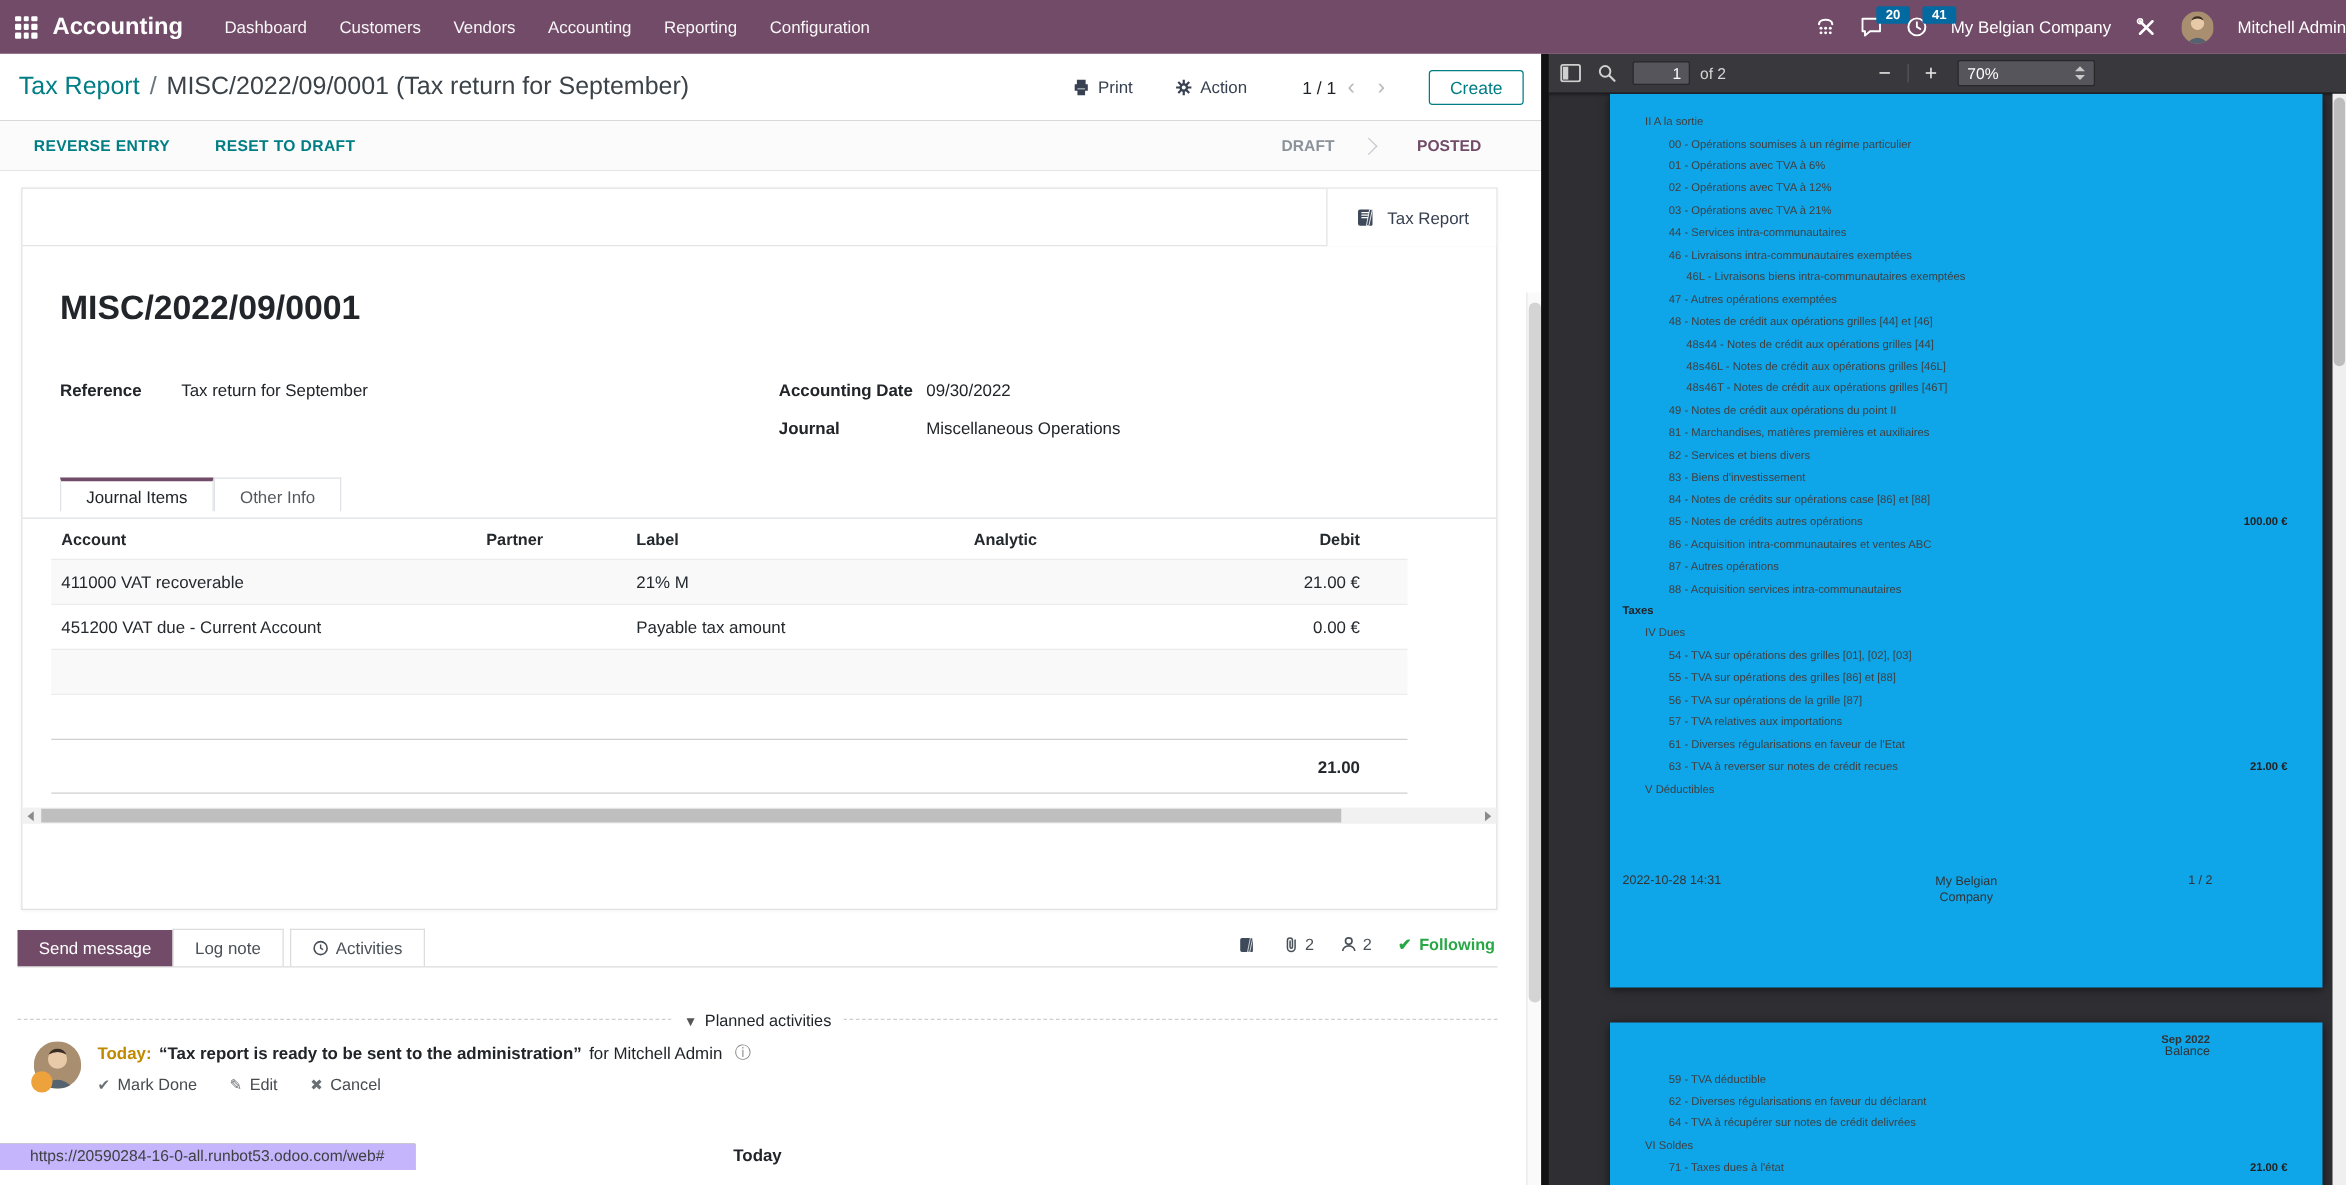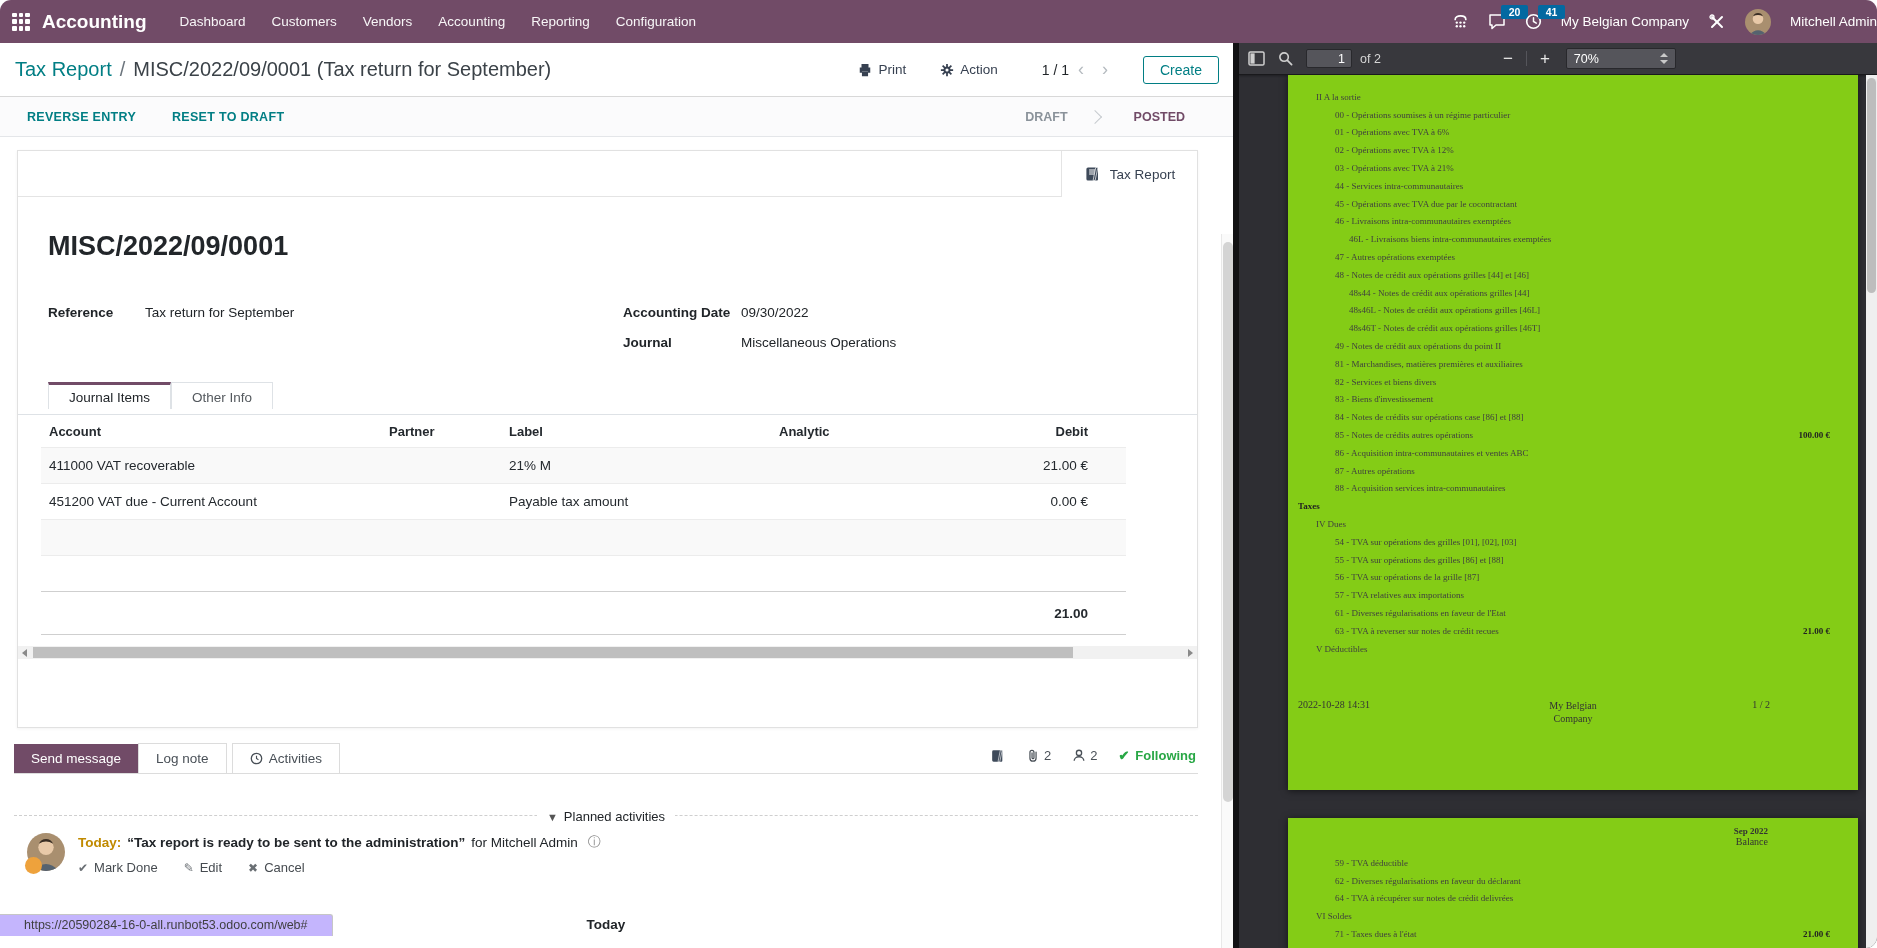--- a/index.html
+++ b/index.html
@@ -1,18 +1,18 @@
 <!DOCTYPE html>
 <html><head>
 <meta charset="utf-8">
 <style>
   * { margin:0; padding:0; box-sizing:border-box; }
   html,body { width:1877px; height:948px; overflow:hidden; background:#fff;
     font-family:"Liberation Sans", sans-serif; }
-  .canvas { position:relative; width:1877px; height:948px; overflow:hidden;border-radius:11px; }
+  .canvas { position:relative; width:1877px; height:948px; overflow:hidden; }
 
   
   .navbar { position:absolute; top:0; left:0; width:1877px; height:43px; background:#714B67;
     display:flex; align-items:center; color:#fff; z-index:40; }
   .nav-left { display:flex; align-items:center; padding-left:12px; }
   .apps-icon { width:18px; height:18px; display:grid; grid-template-columns:repeat(3,1fr); gap:2px; margin-right:12px; cursor:pointer; }
   .apps-icon i { background:#fff; border-radius:1px; }
   .brand { font-size:19px; font-weight:700; margin-right:20px; }
   .nav-menu { display:flex; align-items:center; }
   .nav-item { font-size:13.5px; padding:0 13px; color:rgba(255,255,255,.95); cursor:pointer; }
@@ -135,21 +135,21 @@
   .tb-btn { color:#e8e8e8; font-size:17px; width:22px; text-align:center; cursor:pointer; background:none; border:none; }
   .tb-sep { width:1px; height:15px; background:#55555b; margin:0 7px; }
   .zoom-select { display:flex; align-items:center; width:110px; height:21px; background:#55555b;
     border:1px solid #28282c; border-radius:2px; color:#fff; font-size:12.5px; padding:0 7px; margin-left:10px; cursor:pointer; }
   .zs-arrows { margin-left:auto; display:flex; flex-direction:column; gap:3px; }
   .zs-arrows i { width:0; height:0; border-left:4px solid transparent; border-right:4px solid transparent; display:block; }
   .zs-up { border-bottom:4px solid #c9c9c9; }
   .zs-down { border-top:4px solid #c9c9c9; }
 
   .pdf-viewer { position:absolute; top:32px; bottom:0; left:0; right:11px; overflow:hidden; }
-  .page { position:absolute; background:#84cc16; box-shadow:0 1px 7px rgba(0,0,0,.55); overflow:hidden;font-family:Liberation Serif, serif; }
+  .page { position:absolute; background:#0ea5e9; box-shadow:0 1px 7px rgba(0,0,0,.55); overflow:hidden; }
   .page1 { left:49px; top:0; width:570px; height:715px; }
   .page2 { left:49px; top:743px; width:570px; height:162px; }
   .pdf-lines { padding-top:13px; }
   .pdf-line { height:17.8px; display:flex; align-items:center; font-size:9px; color:#3f3f3f; position:relative; }
   .pdf-line.ind0 .pl-text { margin-left:10px; }
   .pdf-line.ind1 .pl-text { margin-left:28px; }
   .pdf-line.ind2 .pl-text { margin-left:47px; }
   .pdf-line.ind3 .pl-text { margin-left:61px; }
   .pdf-line.bold .pl-text { font-weight:700; color:#222; }
   .pl-value { position:absolute; right:28px; font-weight:700; color:#222; }
@@ -537,24 +537,20 @@
             <div class="pdf-line ind2">
               <span class="pl-text">03 - Opérations avec TVA à 21%</span>
               <span class="pl-value"></span>
             </div>
 
             <div class="pdf-line ind2">
               <span class="pl-text">44 - Services intra-communautaires</span>
               <span class="pl-value"></span>
             </div>
 
-            <div class="pdf-line ind2">
-              <span class="pl-text">45 - Opérations avec TVA due par le cocontractant</span>
-              <span class="pl-value"></span>
-            </div>
 
             <div class="pdf-line ind2">
               <span class="pl-text">46 - Livraisons intra-communautaires exemptées</span>
               <span class="pl-value"></span>
             </div>
 
             <div class="pdf-line ind3">
               <span class="pl-text">46L - Livraisons biens intra-communautaires exemptées</span>
               <span class="pl-value"></span>
             </div>

